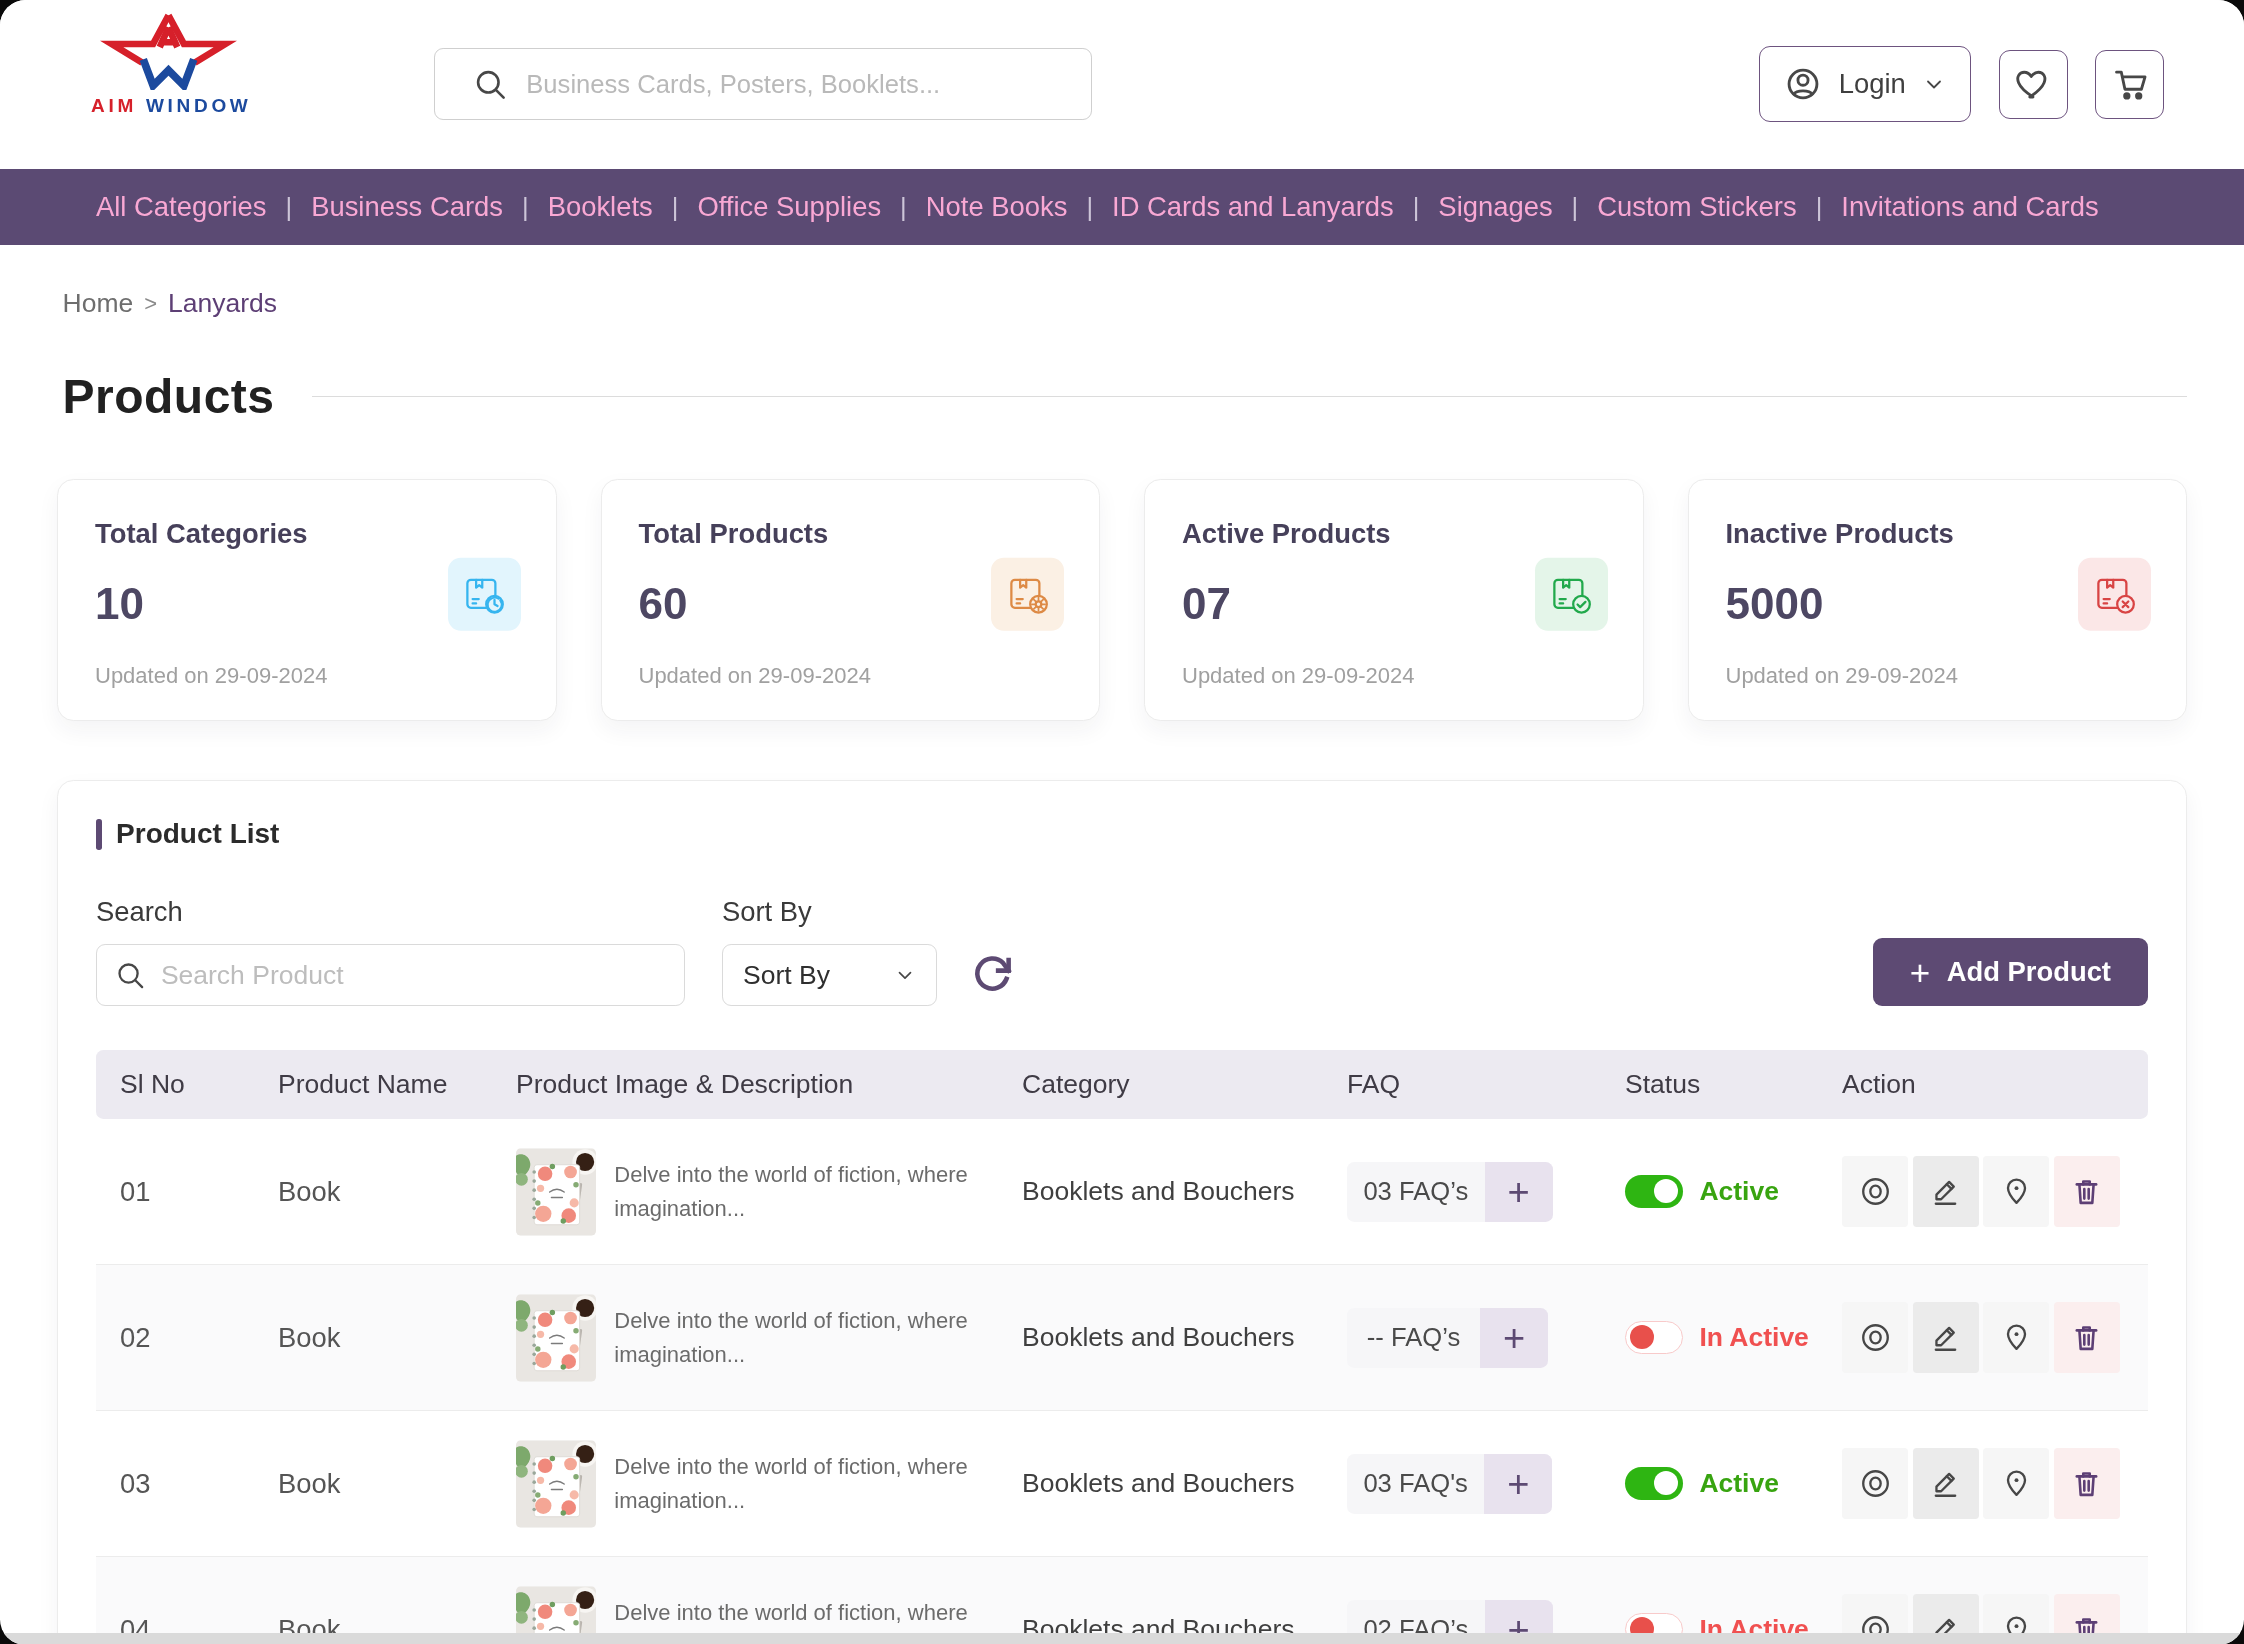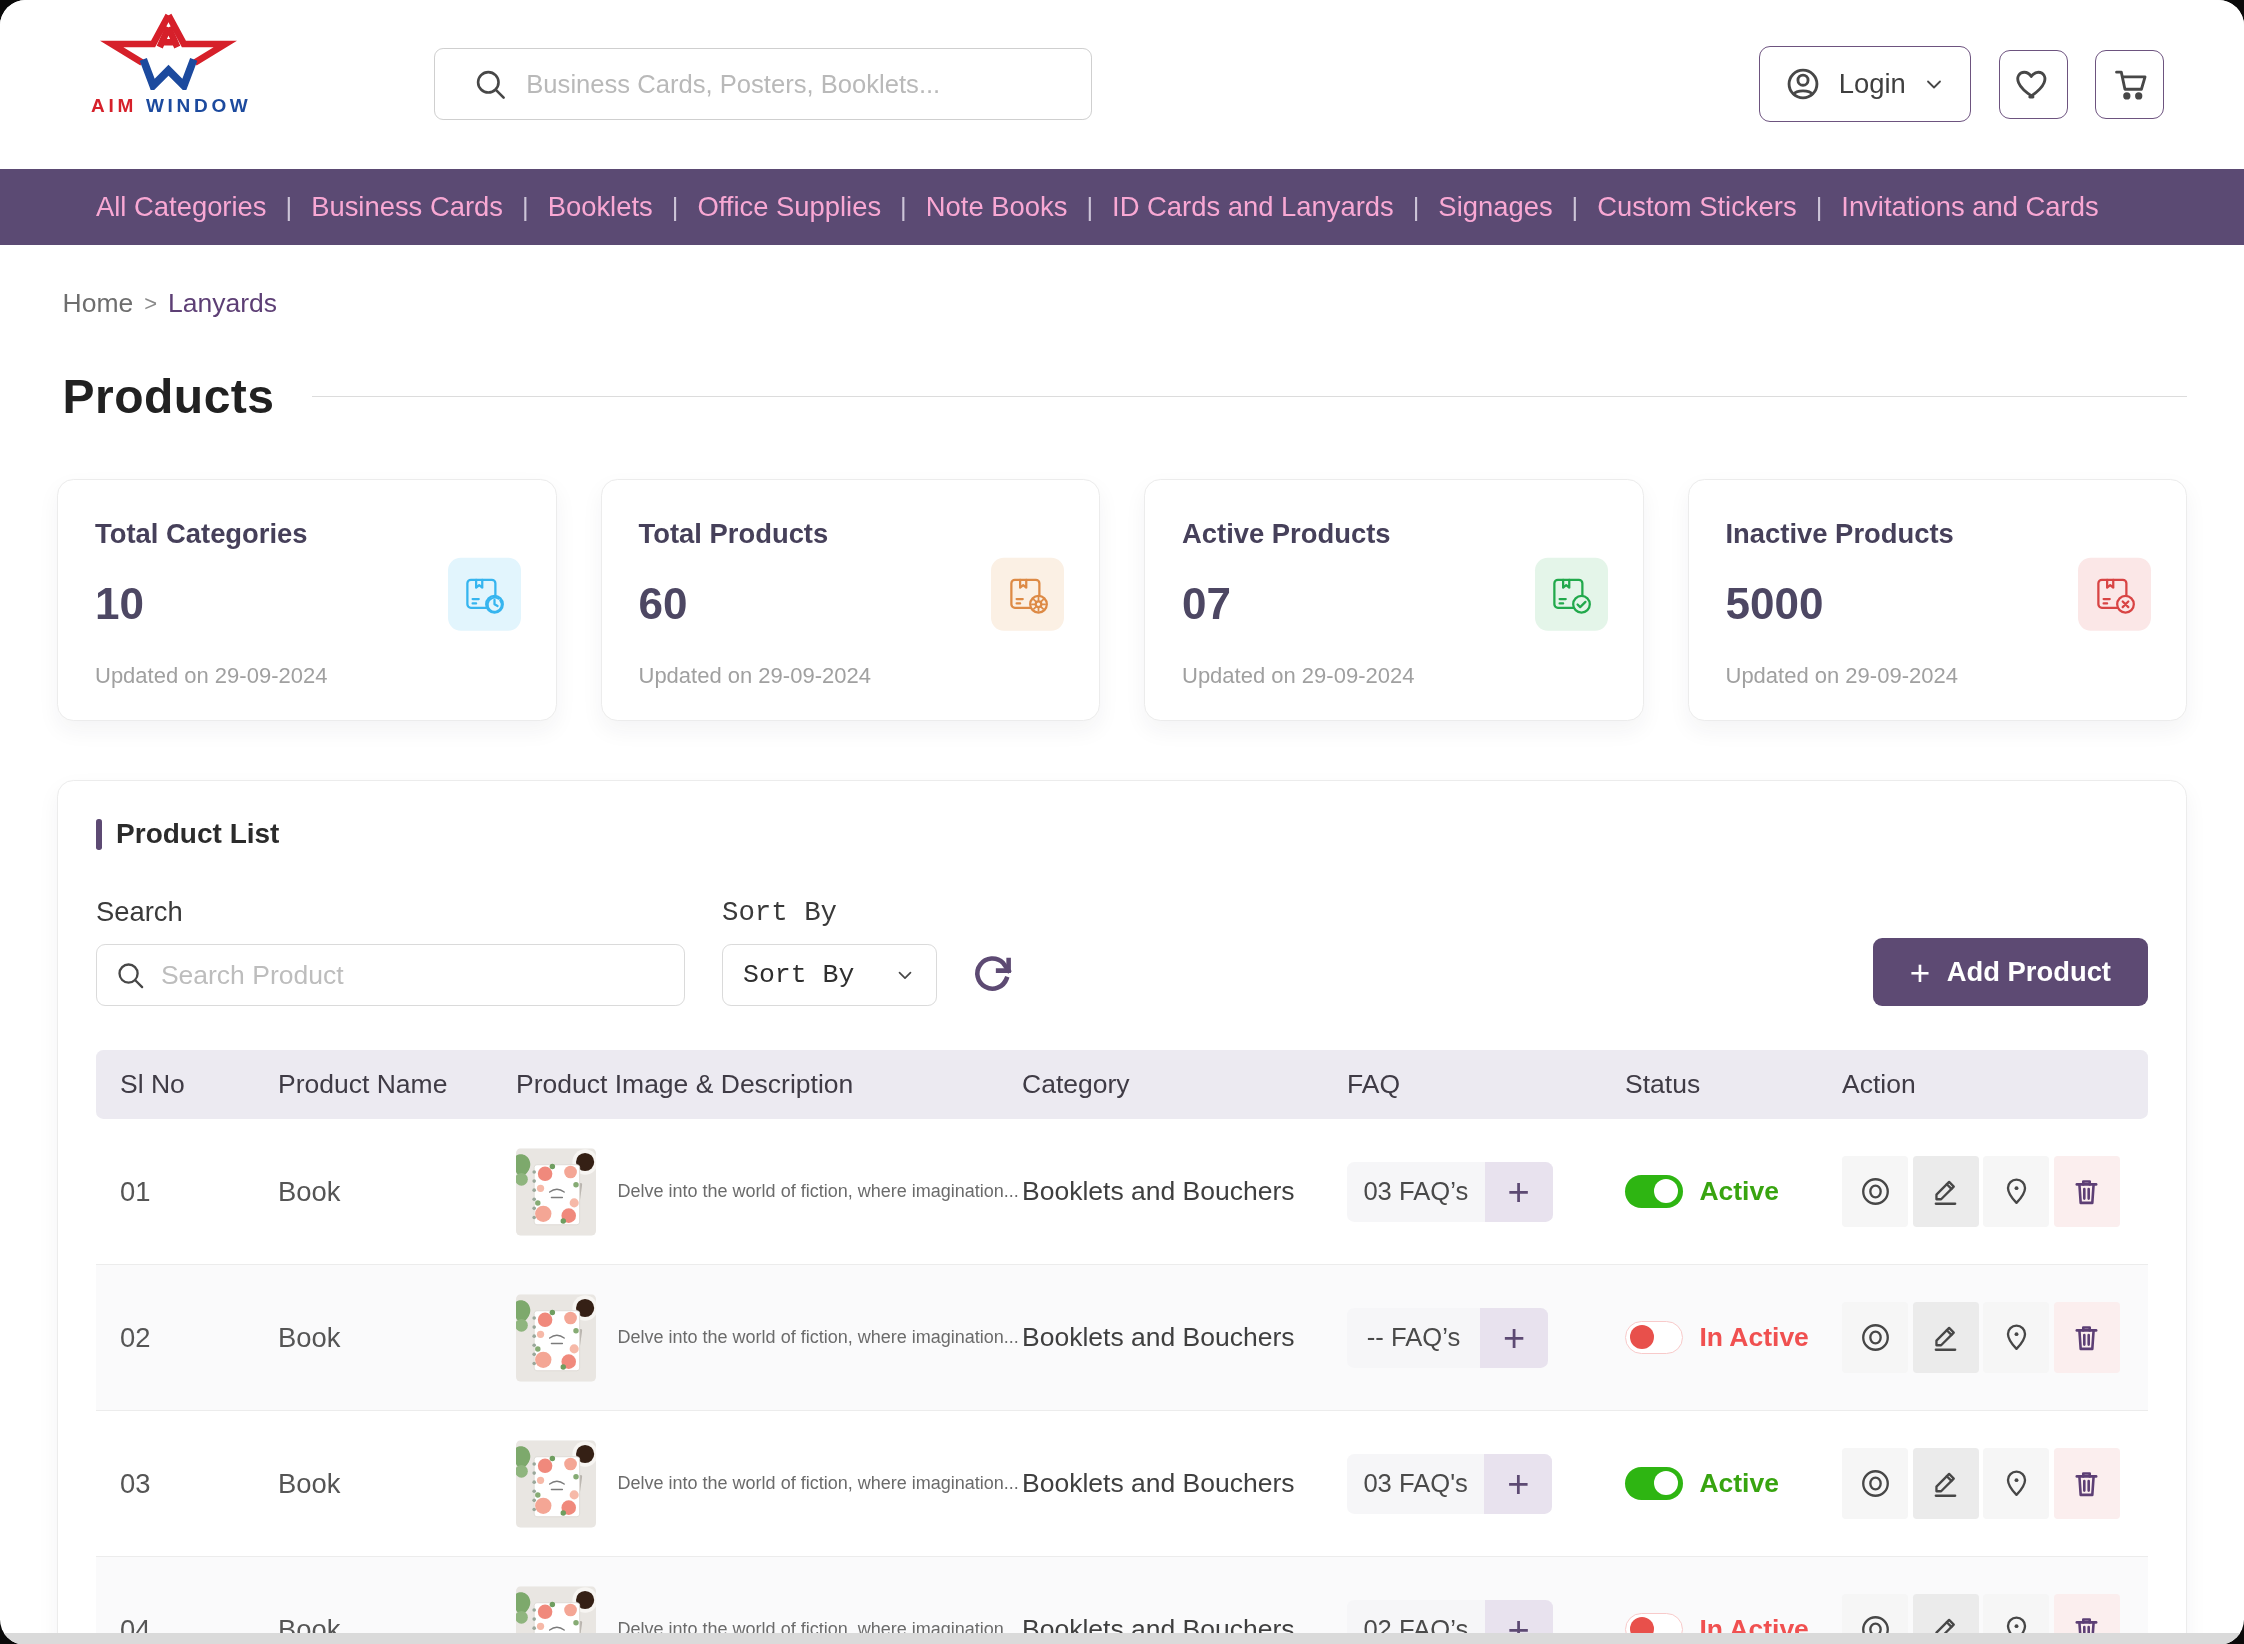--- a/index.html
+++ b/index.html
@@ -57,39 +57,39 @@
   .panel-head { display:flex; align-items:center; gap:14.6px; }
   .panel-head .bar { width:5.5px; height:31px; background:#5d4a73; border-radius:2.7px; }
   .panel-head .ptitle { font-size:28px; font-weight:700; color:#2b2b2b; }
   .controls { margin-top:46px; display:flex; align-items:flex-end; }
   .field-label { font-size:27.4px; color:#3a3a3a; margin-bottom:16.4px; }
   .psearch { width:589px; }
   .psearch .box { height:62px; border:1.8px solid #dadada; border-radius:9.1px; display:flex; align-items:center; padding:0 18.3px;justify-content:flex-end; }
   .psearch .box svg { width:31px; height:31px; }
   .psearch input { border:none; outline:none; flex:1; margin-left:14.6px; font-size:26.5px; color:#444; font-family:"Liberation Sans", sans-serif; }
   .psearch input::placeholder { color:#bdbdbd; }
-  .sortby { width:215px; margin-left:37px;font-family:Liberation Mono, monospace; }
+  .sortby { width:215px; margin-left:37px; }
   .sortby .box { height:62px; border:1.8px solid #dadada; border-radius:9.1px; display:flex; align-items:center; justify-content:space-between; padding:0 20px; cursor:pointer; background:#fff; }
   .sortby .val { font-size:26.5px; color:#2f2f2f; }
   .refresh { margin-left:29px; width:51px; height:62px; display:flex; align-items:center; justify-content:center; cursor:pointer; background:none; border:none; }
   .refresh svg { width:42px; height:42px; stroke:#5d4a73; fill:none; stroke-width:2.6; stroke-linecap:square; }
   .add-btn { margin-left:auto; height:68px; padding:0 37px; background:#5d4a73; color:#fff; border:none; border-radius:9.1px; font-size:27.4px; font-weight:600; display:flex; align-items:center; gap:16.4px; cursor:pointer; font-family:"Liberation Sans", sans-serif; }
   .add-btn .plus { font-size:35px; font-weight:300; line-height:1; }
 
   
   .table { margin-top:44px; }
   .thead, .trow { display:grid; grid-template-columns:158px 238px 506px 325px 278px 217px 1fr; align-items:center; padding-left:24px; }
   .thead { height:69px; background:#eceaf1; border-radius:7.3px; }
   .thead .th { font-size:26.5px; font-weight:500; color:#3f3b45; }
   .trow { height:146px; border-bottom:0.9px solid #ececec; background:#fff; }
   .trow.alt { background:#fafafb; }
   .td-sl, .td-name { font-size:27.4px; color:#555; }
   .td-prod { display:flex; align-items:center; gap:18.3px; }
   .thumb { width:80px; height:88px; border-radius:3.7px; flex:0 0 auto; }
-  .td-desc { font-size:18px; color:#6b6b6b; line-height:1.55; width:420px;text-align:center; }
+  .td-desc { font-size:22px; color:#6b6b6b; line-height:1.55; width:420px; }
   .td-cat { font-size:26.5px; color:#3f3f3f; }
   .faq-badge { display:inline-flex; }
   .faq-count { height:60px; min-width:133px; padding:0 16.4px; display:flex; align-items:center; justify-content:center; background:#f6f6f8; border-radius:7.3px 0 0 7.3px; font-size:25.6px; color:#4a4a4a; }
   .faq-add { width:68px; height:60px; background:#e8e2ee; border:none; border-radius:0 7.3px 7.3px 0; color:#5d4a73; font-size:38px; font-weight:300; display:flex; align-items:center; justify-content:center; cursor:pointer; line-height:1; }
   .status { display:flex; align-items:center; gap:16.4px; }
   .toggle { position:relative; width:58px; height:33px; border-radius:16.4px; cursor:pointer; }
   .toggle .knob { position:absolute; top:3.7px; width:24px; height:24px; border-radius:50%; }
   .trow.active .toggle { background:#2eb512; }
   .trow.active .toggle .knob { right:4.6px; background:#fff; }
   .trow.inactive .toggle { background:#fff; border:1.8px solid #f8caca; }

